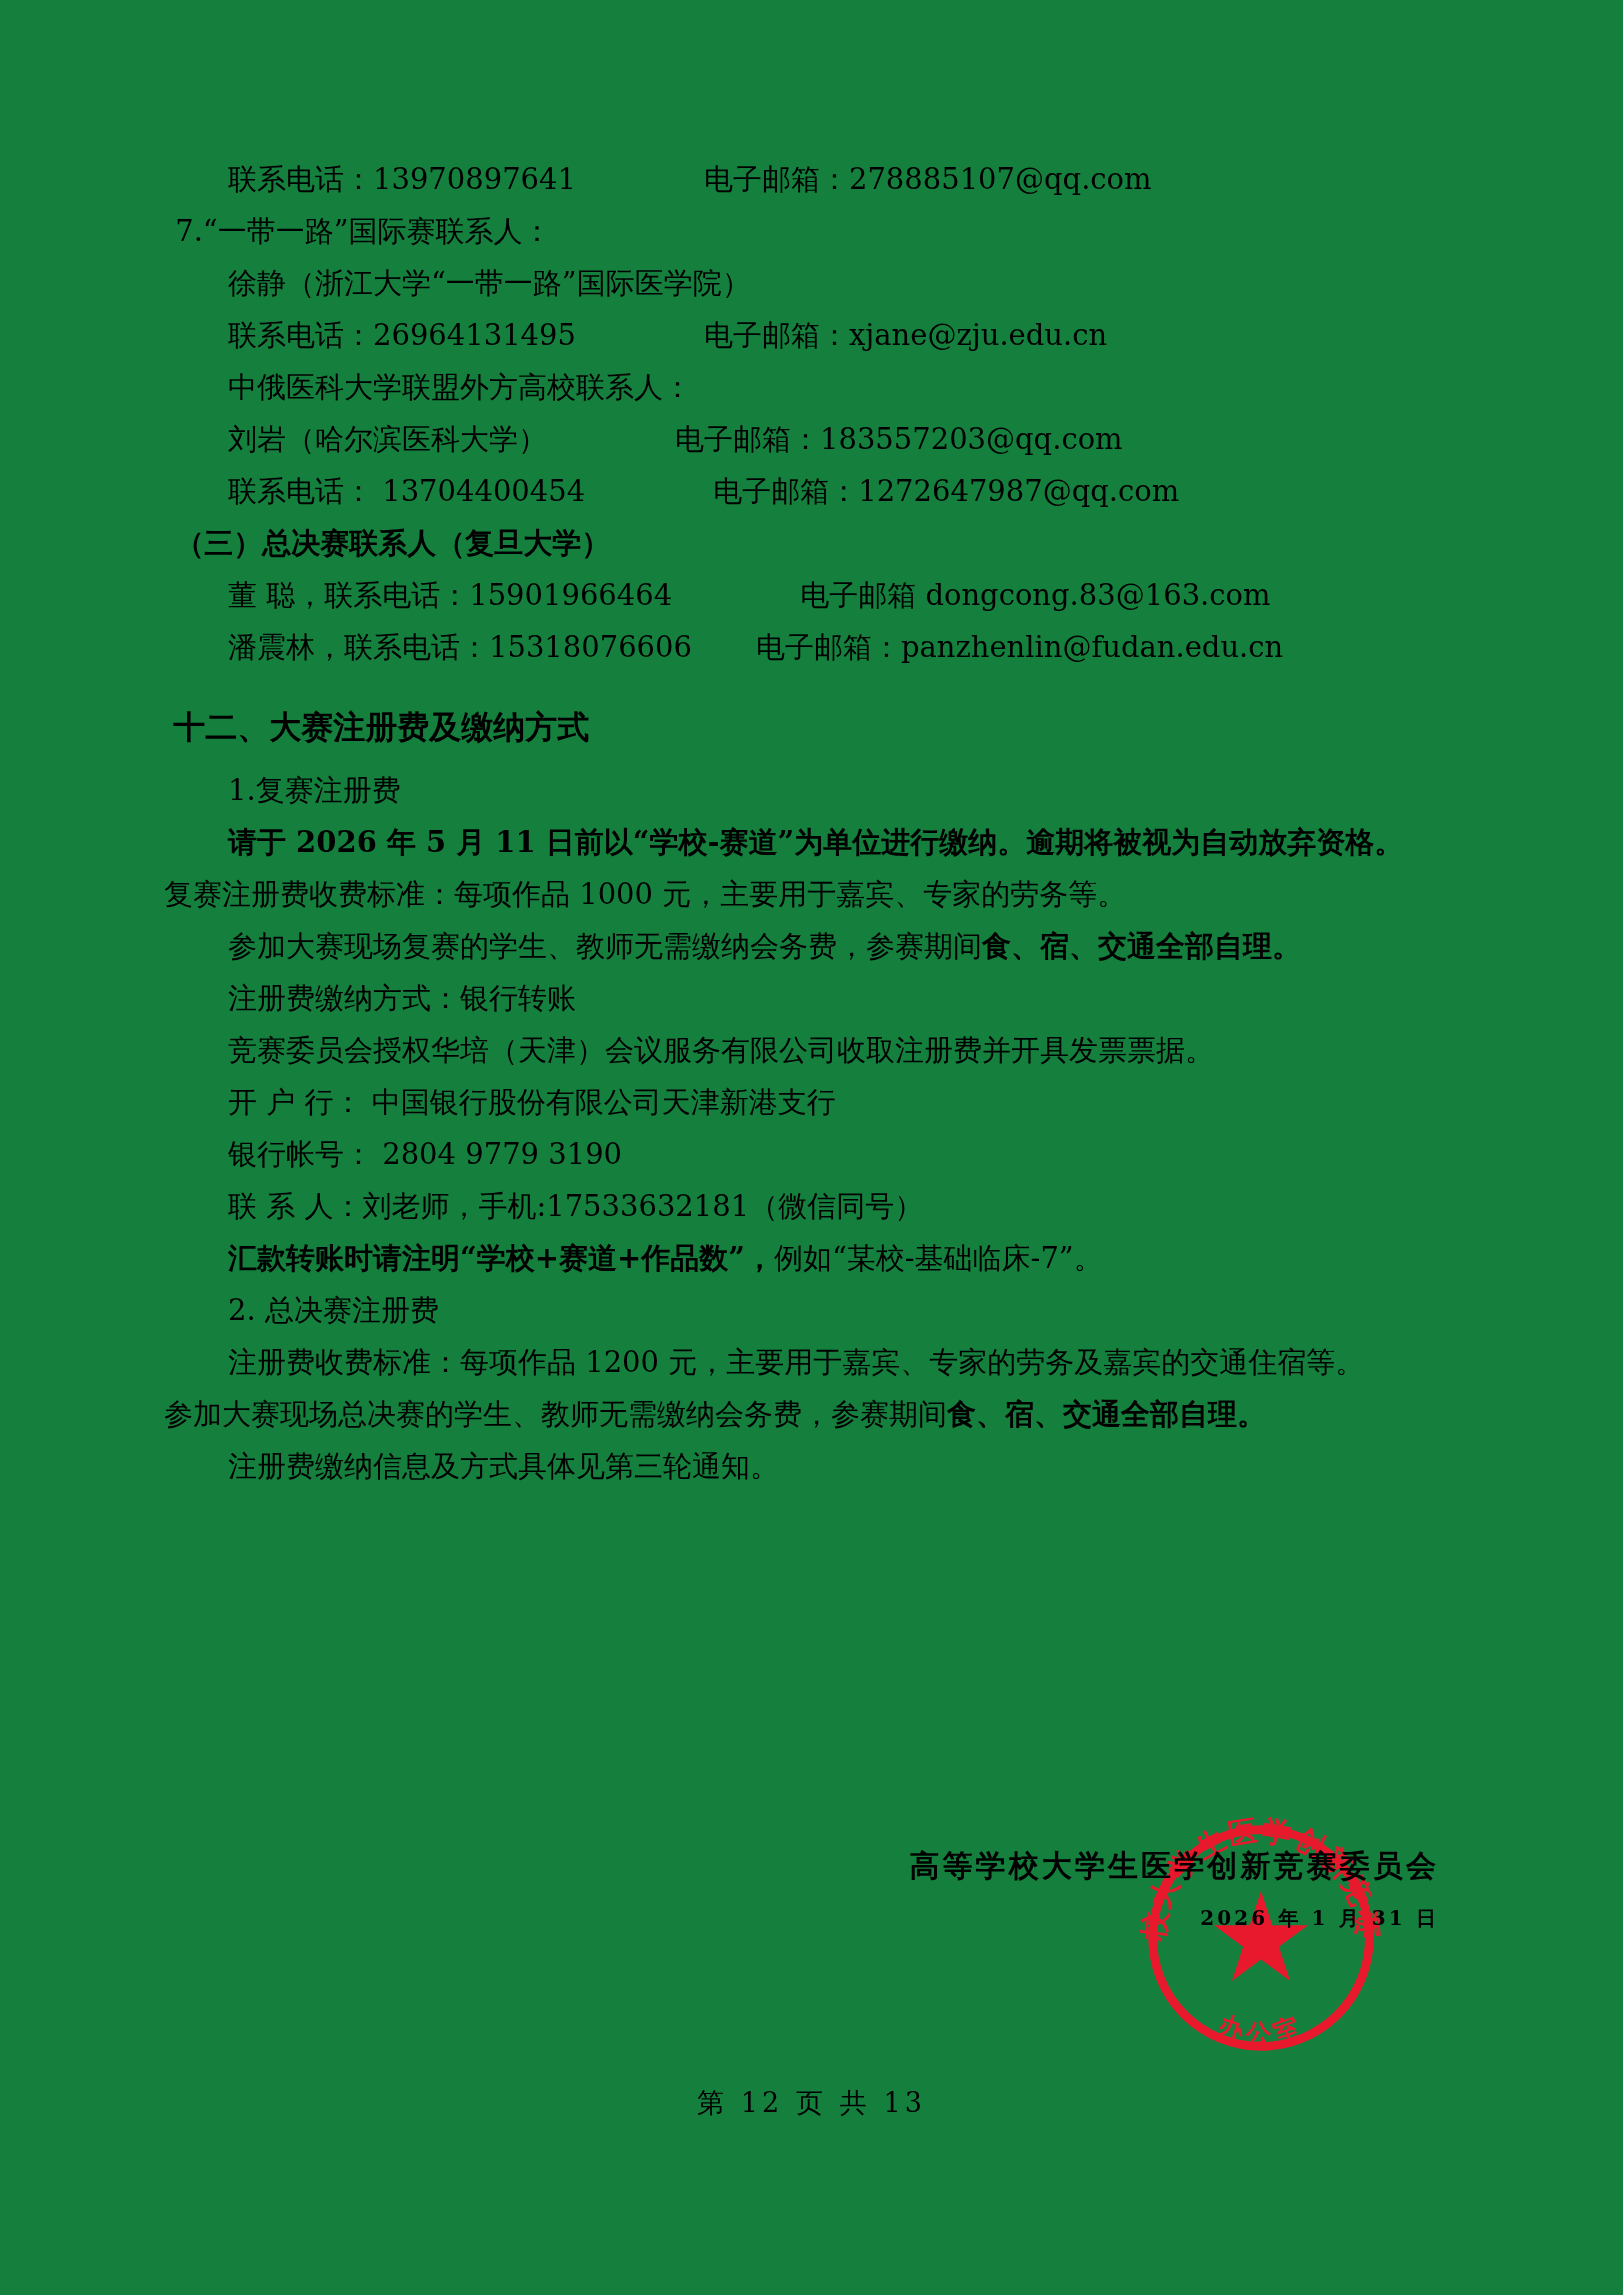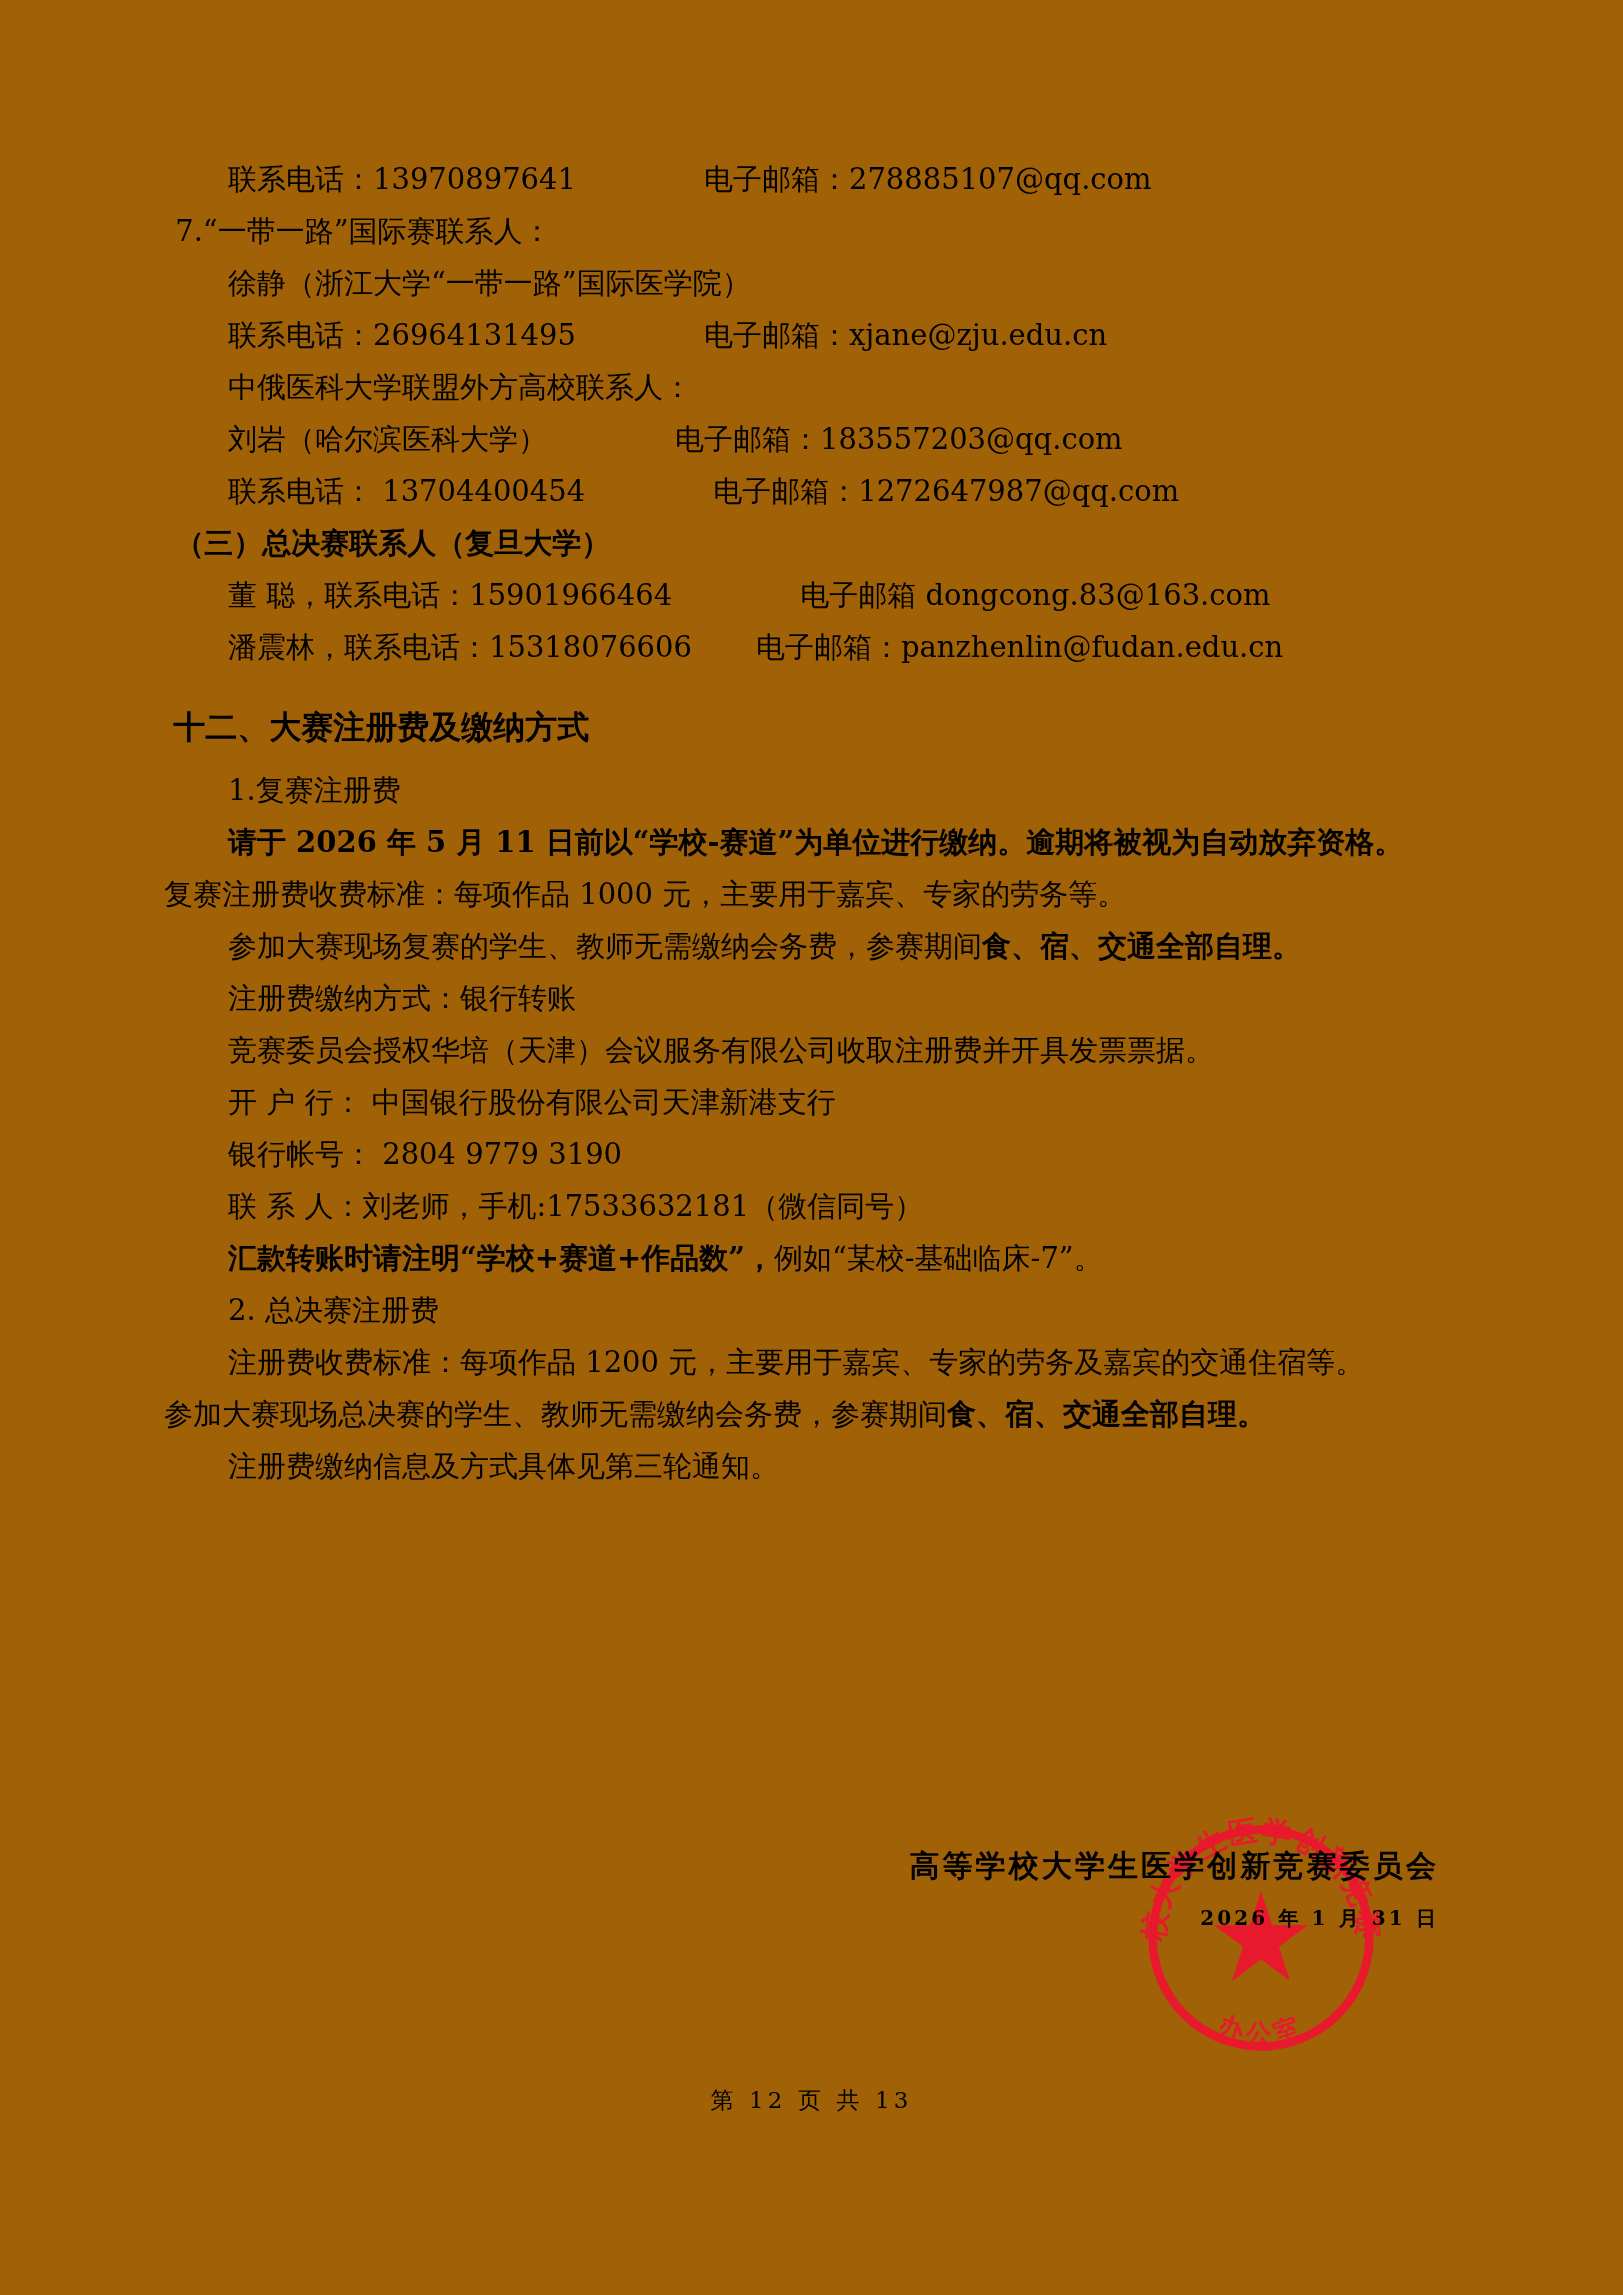--- a/index.html
+++ b/index.html
@@ -4,21 +4,21 @@
 <style>
   html, body {
     margin: 0;
     padding: 0;
     background: #ffffff;
   }
   .page {
     position: relative;
     width: 1623px;
     height: 2295px;
-    background: #a16207;
+    background: #15803d;
     overflow: hidden;
     font-family: "DejaVu Serif", "Liberation Serif", serif;
     color: #000000;
   }
   
   .body {
     position: absolute;
     left: 164px;
     top: 153px;
     width: 1278px;
@@ -76,21 +76,21 @@
   }
   .seal svg { display: block; }
 
   
   .footer {
     position: absolute;
     left: 0;
     top: 2085px;
     width: 1623px;
     text-align: center;
-    font-size: 23px;
+    font-size: 27px;
     letter-spacing: 4.1px;
     font-family: "DejaVu Serif", "Liberation Serif", serif;
   }
 </style>
 </head>
 <body>
 
 <div class="page">
 
   <div class="body">

